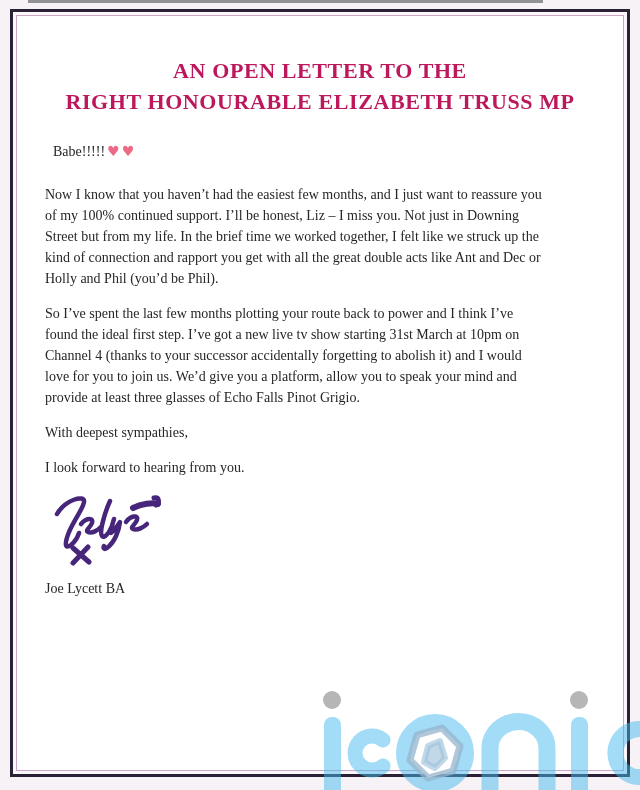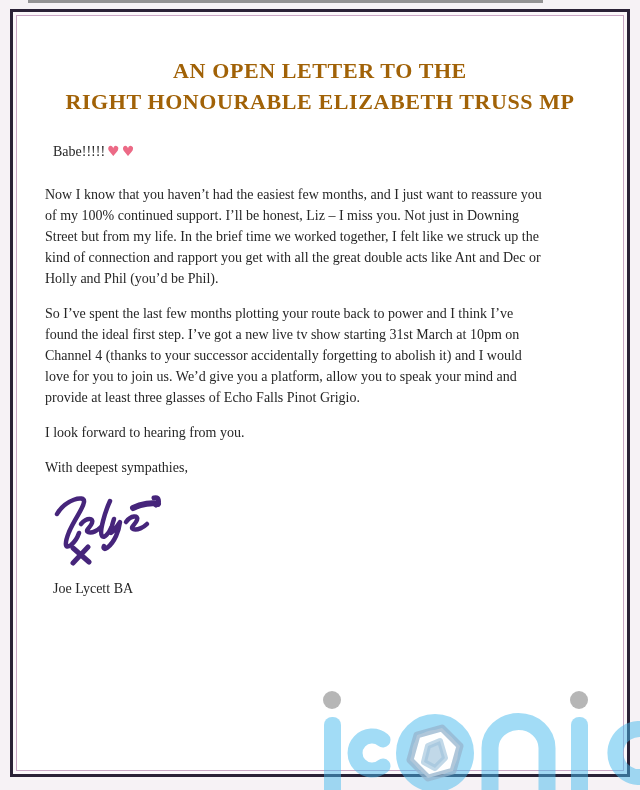--- a/index.html
+++ b/index.html
@@ -29,21 +29,21 @@
   .content{
     position:absolute;top:13px;left:14px;right:14px;bottom:17px;
     z-index:2;
   }
   .title{
     margin:42px 0 0 0;
     text-align:center;
     font-size:22px;line-height:31px;
     font-weight:700;
     letter-spacing:.6px;
-    color:#a16207;
+    color:#be185d;
     white-space:pre-line;
   }
   .body-text{
     margin-top:24px;
     padding:0 15px 0 31px;
     font-size:14px;
     line-height:21px;
     color:#262626;
   }
   .salutation-row{margin:0 0 22px 8px;}
@@ -52,21 +52,21 @@
     font-family:"DejaVu Sans", sans-serif;
     font-size:14px;
     letter-spacing:2px;
     margin-left:2px;
   }
   .para{
     margin:0 0 14px 0;
     white-space:pre-line;
   }
   .sig-wrap{height:76px;margin:4px 0 10px 2px;}
-  .signatory{margin:8px;}
+  .signatory{margin:0;}
   .watermark{
     position:absolute;left:302px;top:686px;width:360px;height:110px;
     z-index:3;pointer-events:none;
   }
   .sr-only{
     position:absolute;width:1px;height:1px;overflow:hidden;
     clip:rect(0 0 0 0);white-space:nowrap;
   }
 </style>
 </head>
@@ -92,23 +92,23 @@
       <p class="para">Now I know that you haven’t had the easiest few months, and I just want to reassure you
 of my 100% continued support. I’ll be honest, Liz – I miss you. Not just in Downing
 Street but from my life. In the brief time we worked together, I felt like we struck up the
 kind of connection and rapport you get with all the great double acts like Ant and Dec or
 Holly and Phil (you’d be Phil).</p>
       <p class="para">So I’ve spent the last few months plotting your route back to power and I think I’ve
 found the ideal first step. I’ve got a new live tv show starting 31st March at 10pm on
 Channel 4 (thanks to your successor accidentally forgetting to abolish it) and I would
 love for you to join us. We’d give you a platform, allow you to speak your mind and
 provide at least three glasses of Echo Falls Pinot Grigio.</p>
+      <p class="para">With deepest sympathies,</p>
+
       <p class="para">I look forward to hearing from you.</p>
-
-      <p class="para">With deepest sympathies,</p>
 
       <div class="sig-wrap">
         <svg width="118" height="74" viewBox="0 0 118 74">
           <g fill="none" stroke="#46257b" stroke-width="4.5" stroke-linecap="round" stroke-linejoin="round">
             <path d="M10 22 C18 8 38 2 37 10 C36 17 28 26 22 40 C18 50 17 58 24 53 C29 49 31 44 32 41"></path>
             <path d="M34 32 C40 25 47 26 45 31 C43 36 38 38 41 40 C45 42 51 38 54 35"></path>
             <path d="M63 9 C58 20 52 40 55 44 C57 47 62 41 64 36"></path>
             <path d="M67 27 C65 33 64 39 64 41 C67 39 71 33 73 30 C72 38 68 50 60 56 C57 58 56 56 57 54"></path>
             <path d="M79 30 C84 23 92 23 90 28 C88 33 83 35 86 37 C90 39 97 35 100 32"></path>
             <path d="M86 16 C94 12 106 10 111 12" stroke-width="6"></path>

